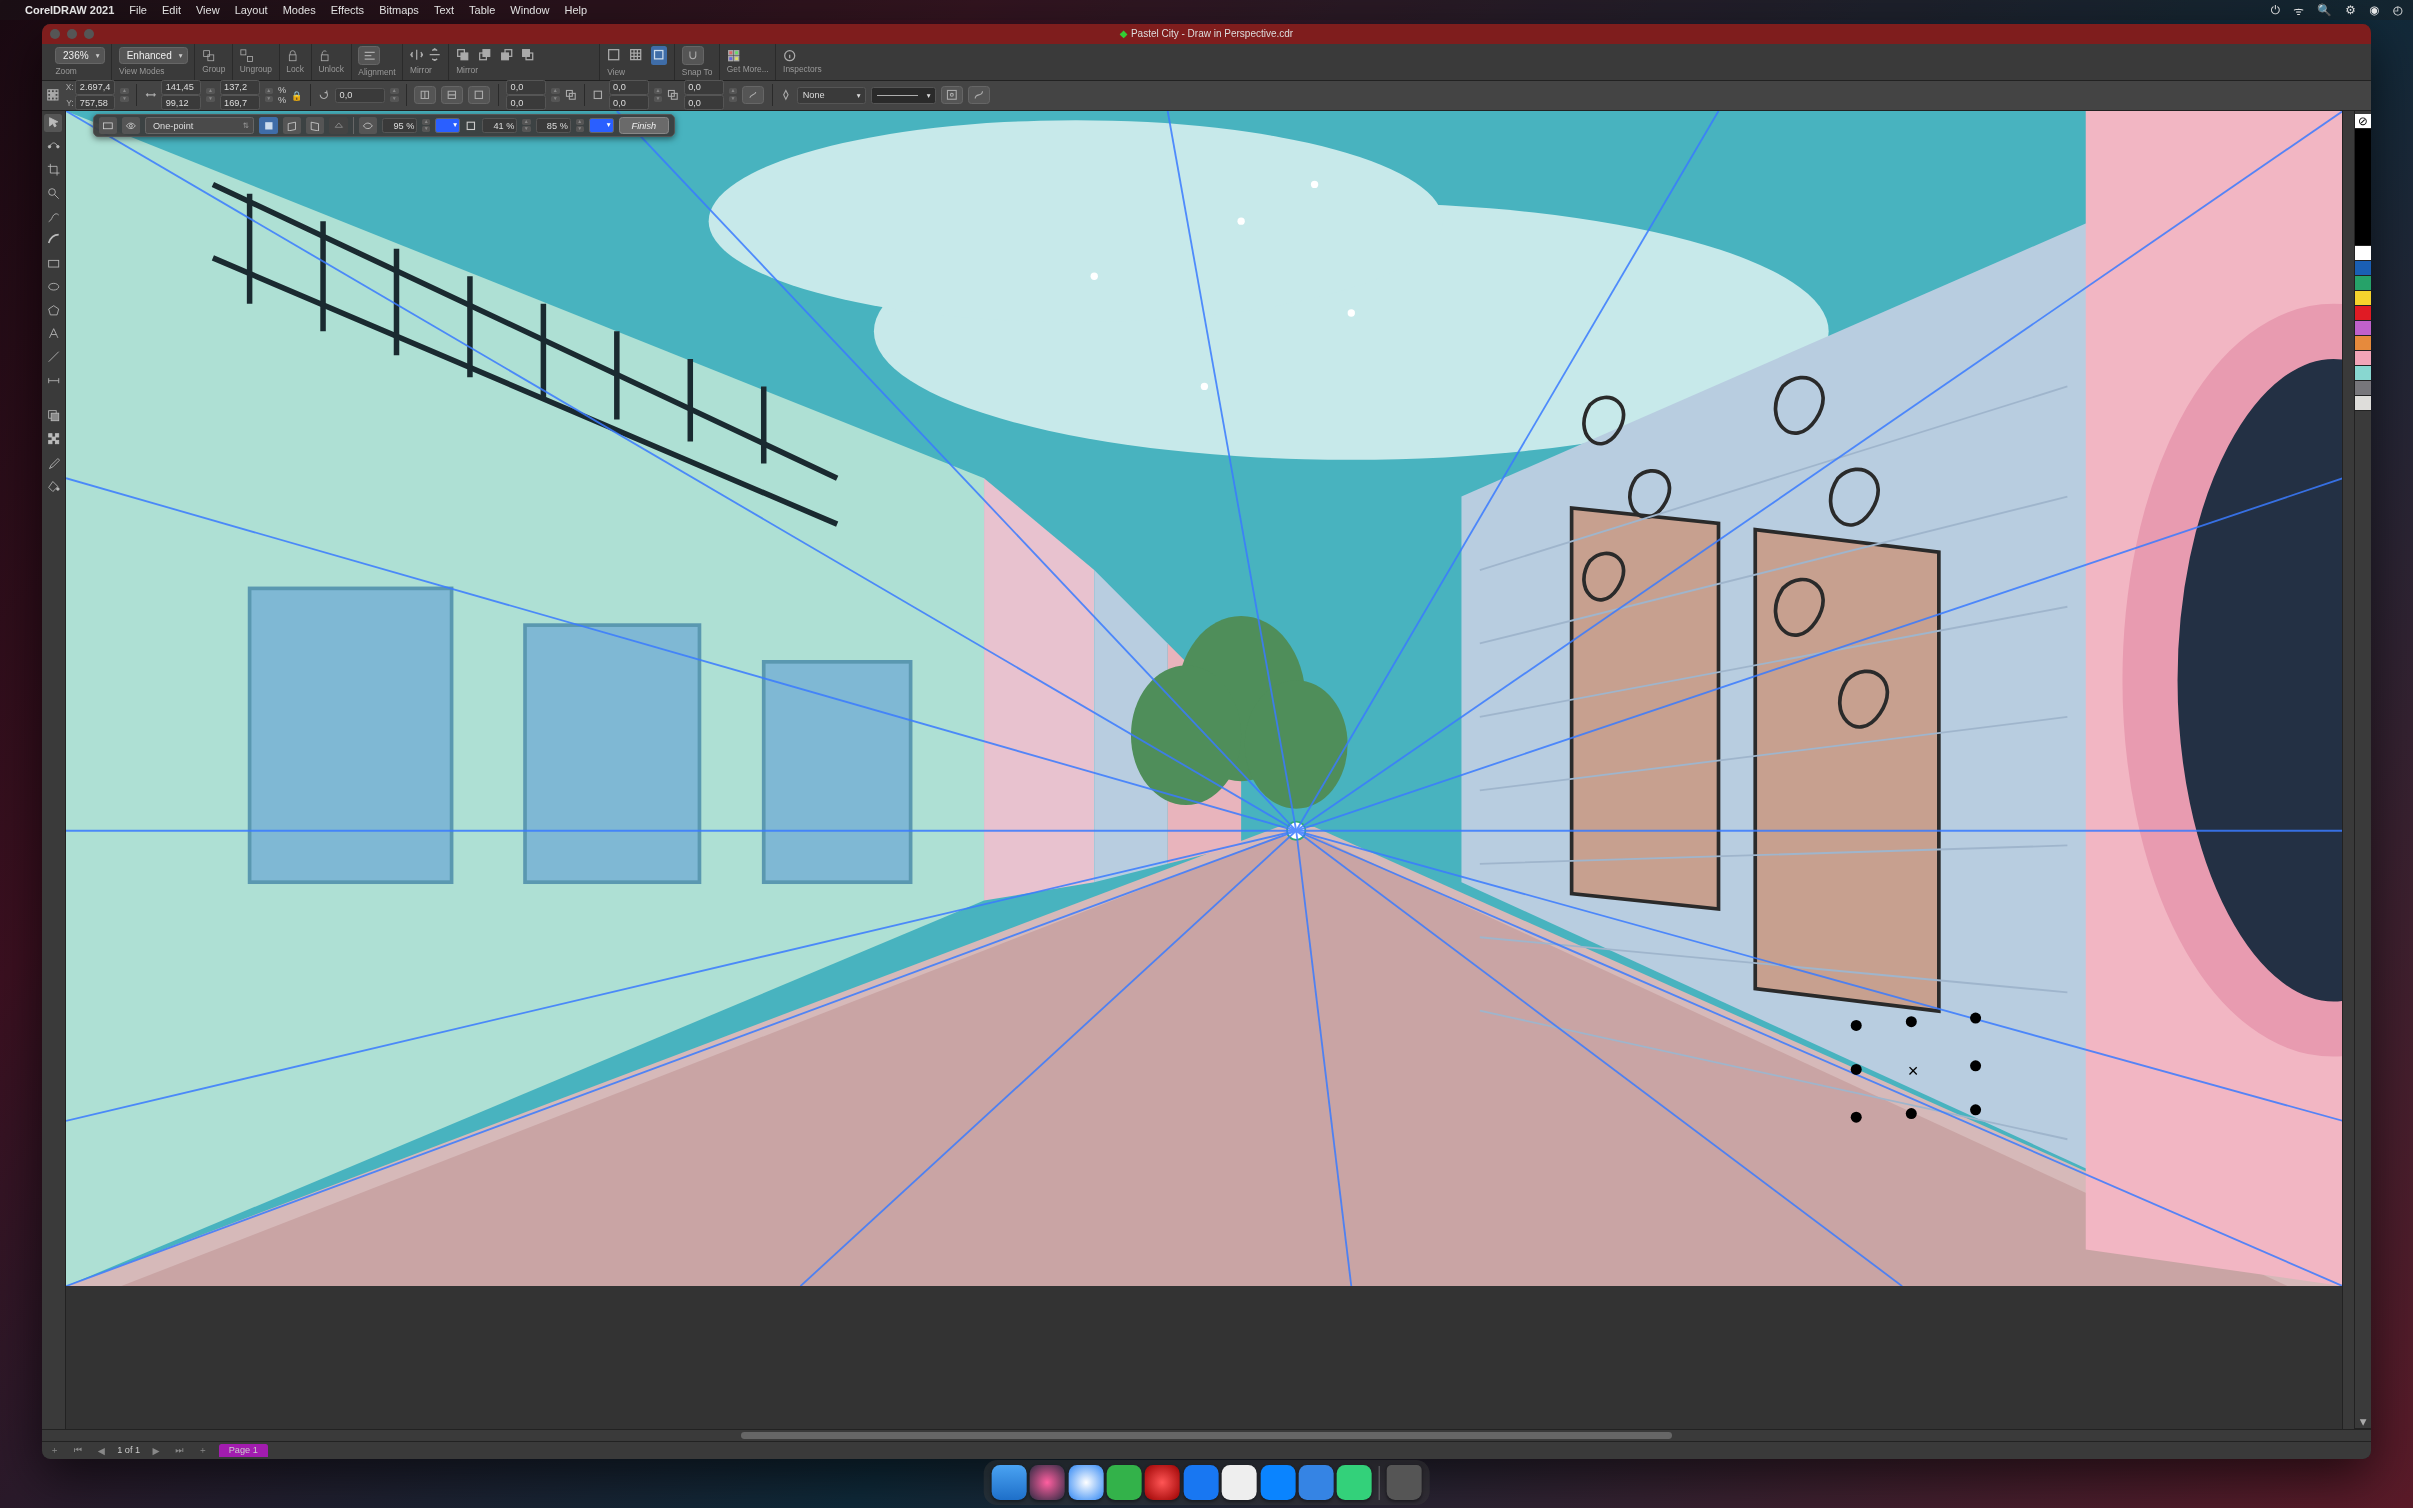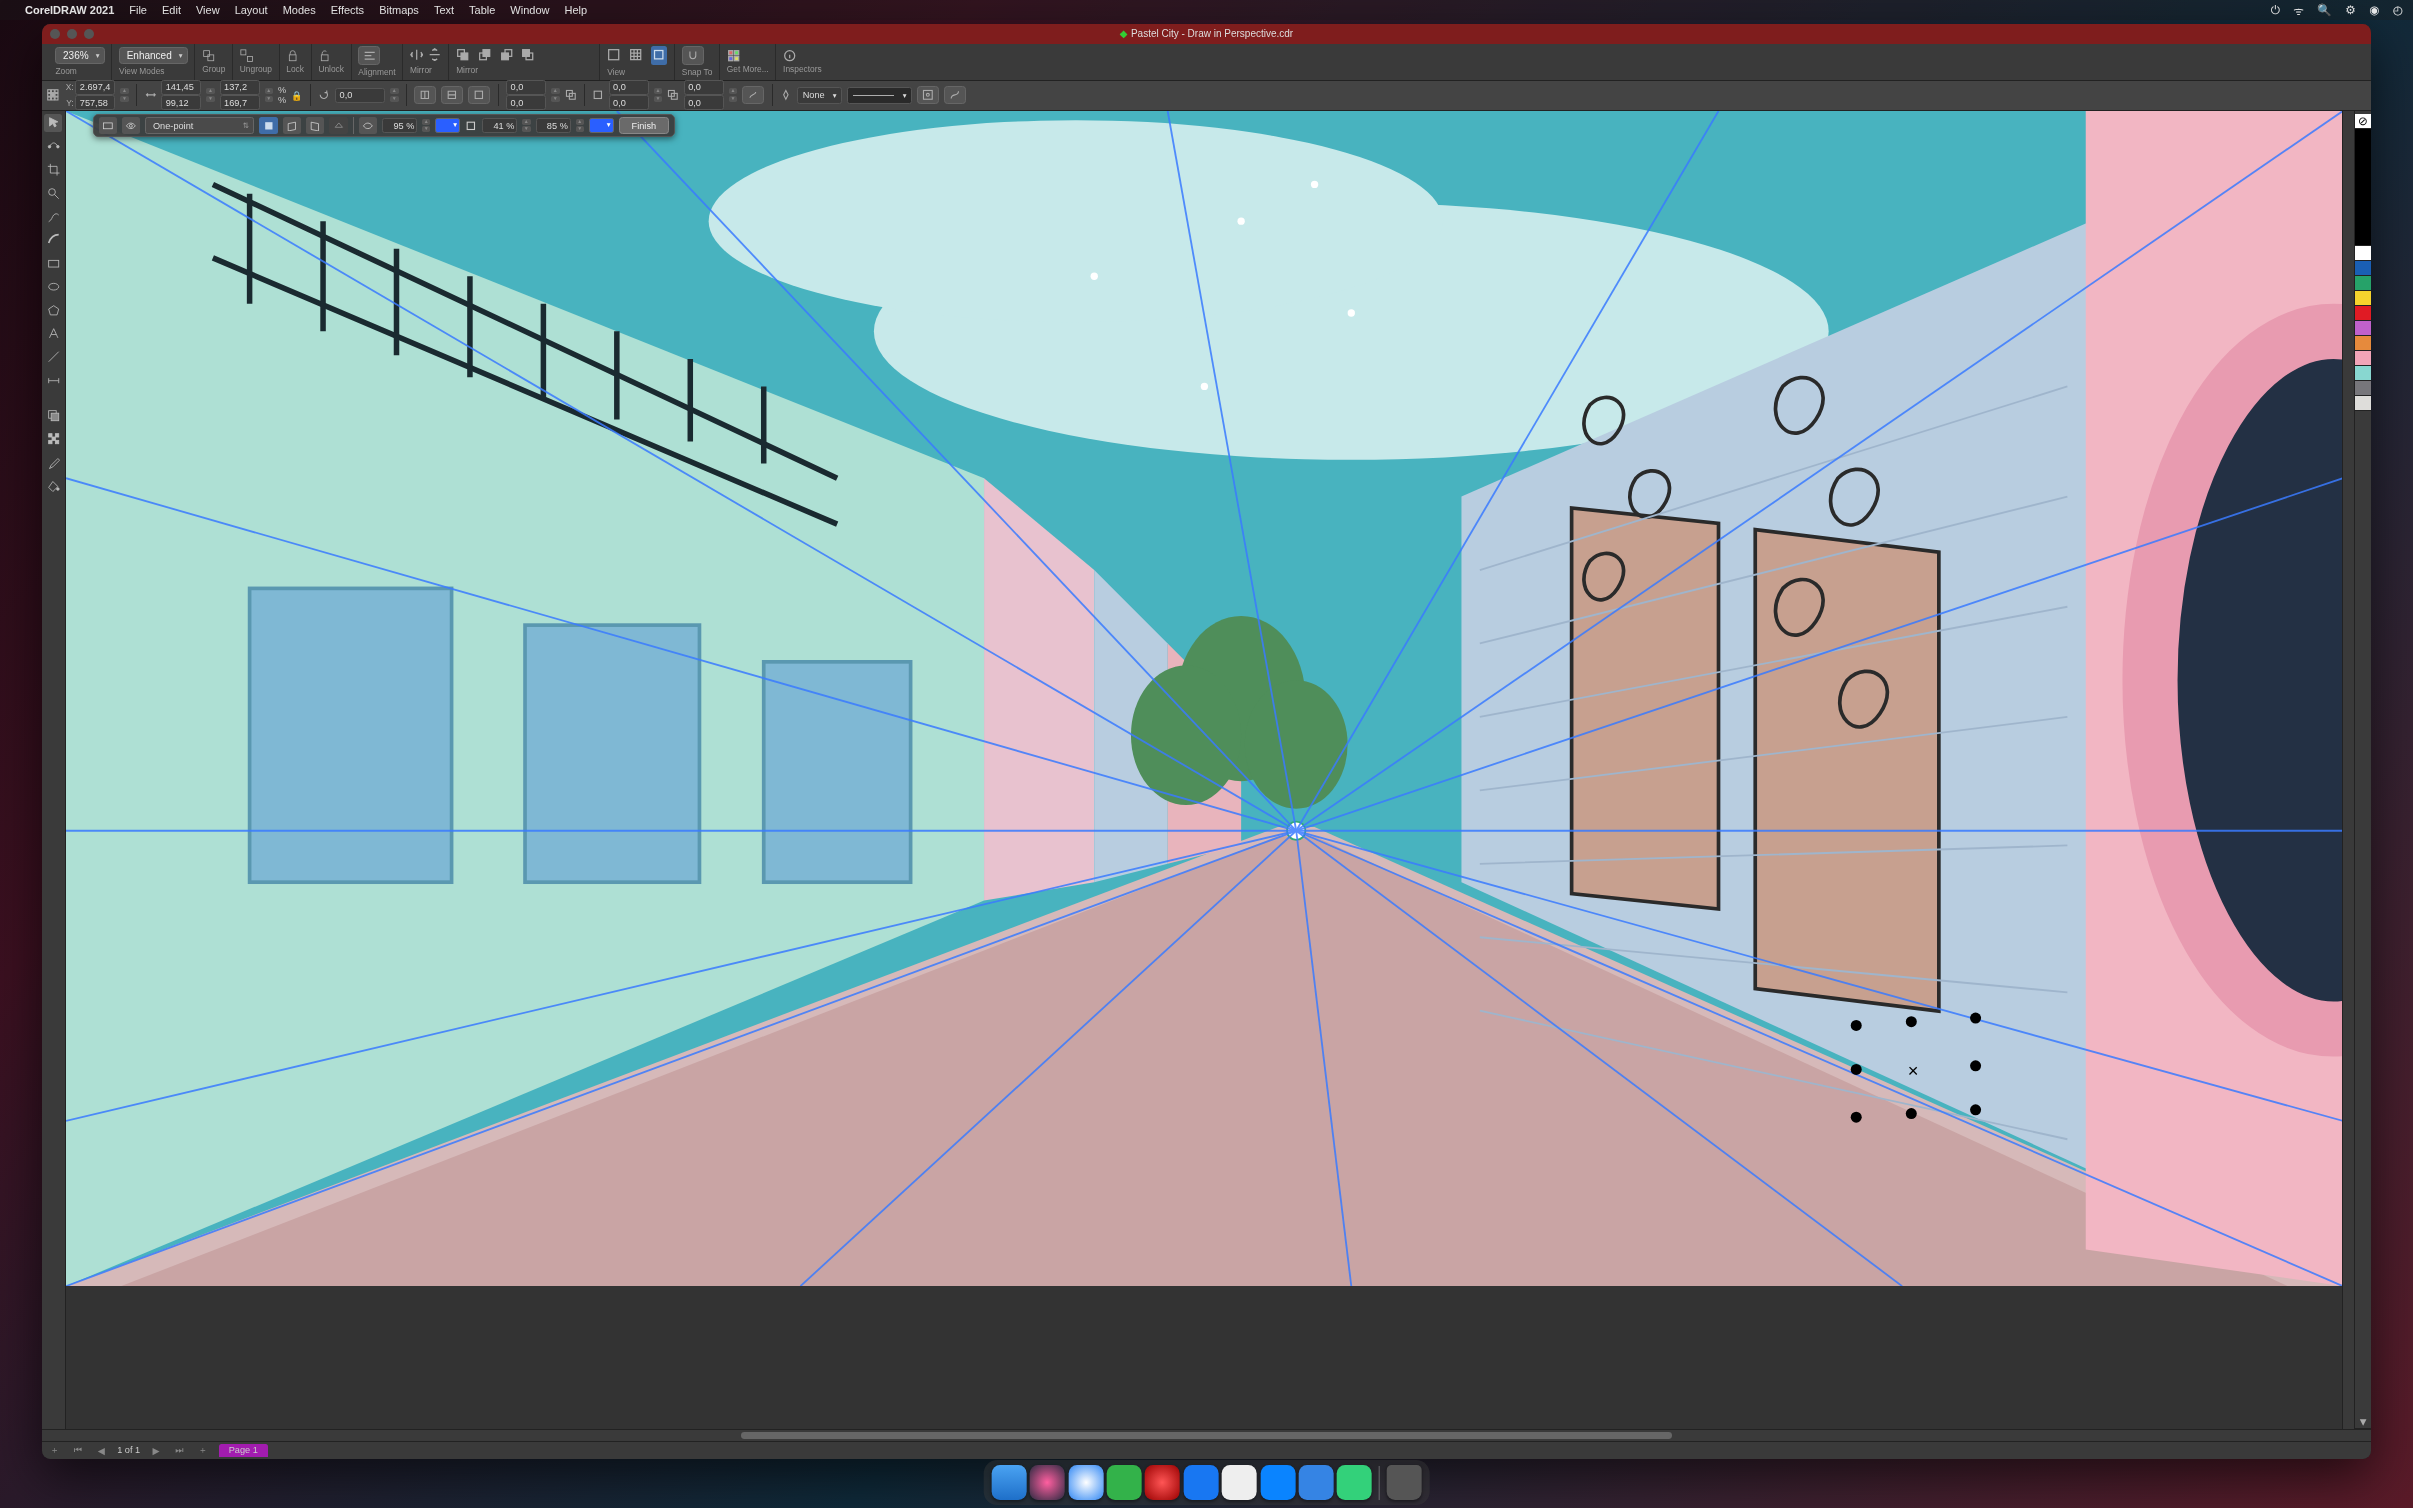--- a/index.html
+++ b/index.html
@@ -35,21 +35,21 @@
 
 .propbar { height: 30px; background: #444; border-bottom: 0.8px solid #222; display: flex; align-items: center; padding: 0 5px; gap: 5px; color: #ccc; font-size: 9.2px; }
 .field { background: #3a3a3a; border: 0.8px solid #555; border-radius: 2.5px; padding: 0.8px 3.4px; color: #ddd; font-size: 9.2px; min-width: 40px; height: 15px; display: flex; align-items: center; }
 .stack { display: flex; flex-direction: column; gap: 0.8px; }
 .spin { width: 8.4px; display: flex; flex-direction: column; font-size: 5px; color: #888; }
 .spin span { line-height: 5.9px; text-align: center; background: #555; margin: 0.8px 0; border-radius: 1.7px; }
 .lblxy { color: #aaa; font-size: 8.4px; width: 10px; text-align: right; }
 .mini-ic { width: 11.7px; height: 11.7px; stroke: #aaa; fill: none; stroke-width: 1.5; }
 .tog-btn { background: #555; border: 0.8px solid #666; border-radius: 3.4px; width: 22px; height: 18.4px; display: flex; align-items: center; justify-content: center; }
 .sep { width: 0.8px; height: 22px; background: #2a2a2a; margin: 0 2.5px; }
-.wide-combo { background: #3a3a3a; border: 0.8px solid #555; border-radius: 2.5px; padding: 1.7px 17px 1.7px 5px; color: #ddd; font-size: 9.2px; height: 17px; display: flex; align-items: center; position: relative; width: 45px; }
+.wide-combo { background: #3a3a3a; border: 0.8px solid #555; border-radius: 2.5px; padding: 1.7px 17px 1.7px 5px; color: #ddd; font-size: 9.2px; height: 17px; display: flex; align-items: center; position: relative; width: 69px; }
 .wide-combo::after { content: "▾"; position: absolute; right: 4.2px; font-size: 7.5px; }
 
 
 .body { flex: 1; display: flex; overflow: hidden; position: relative; }
 .left-tools { width: 23.5px; background: #3a3a3a; border-right: 0.8px solid #222; display: flex; flex-direction: column; padding: 3.4px 0; gap: 5px; align-items: center; }
 .left-tools .t { width: 18.4px; height: 18.4px; display: flex; align-items: center; justify-content: center; border-radius: 2.5px; }
 .left-tools .t.active { background: #555; }
 .left-tools svg { width: 13.4px; height: 13.4px; fill: #bbb; stroke: #bbb; }
 
 .canvas-area { flex: 1; background: #333; position: relative; overflow: hidden; }
@@ -57,21 +57,21 @@
 
 
 .persp-bar { position: absolute; top: 3.4px; left: 27px; height: 23.5px; background: rgba(60,60,60,.95); border: 0.8px solid #555; border-radius: 5px; display: flex; align-items: center; padding: 0 5px; gap: 5px; color: #ddd; font-size: 9.2px; box-shadow: 0 1.7px 6.7px rgba(0,0,0,.5); }
 .persp-bar .pp-btn { width: 18.4px; height: 17px; background: #555; border-radius: 2.5px; display: flex; align-items: center; justify-content: center; }
 .persp-bar .pp-btn.sel { background: #3f6da8; }
 .persp-bar .pp-combo { background: #4a4a4a; border: 0.8px solid #666; border-radius: 2.5px; padding: 1.7px 15px 1.7px 6.7px; position: relative; min-width: 109px; height: 17px; display: flex; align-items: center; font-size: 9.2px; }
 .persp-bar .pp-combo::after { content: "⇅"; position: absolute; right: 4.2px; font-size: 7.5px; color: #999; }
 .persp-bar .pct-field { background: #3a3a3a; border: 0.8px solid #555; border-radius: 2.5px; padding: 0.8px 1.7px 0.8px 5px; height: 15px; display: flex; align-items: center; font-size: 9.2px; width: 35px; justify-content: flex-end; }
 .persp-bar .col-sw { width: 25px; height: 15px; border: 0.8px solid #666; border-radius: 2.5px; position: relative; }
 .persp-bar .col-sw::after { content: "▾"; position: absolute; right: 2.5px; top: 0.8px; font-size: 7.5px; color: #fff; }
-.persp-bar .finish { background: #6a6a6a; border: 0.8px solid #888; border-radius: 3.4px; padding: 2.5px 11.7px; font-size: 9.2px; color: #eee; }
+.persp-bar .finish { background: #6a6a6a; border: 0.8px solid #888; border-radius: 3.4px; padding: 2.5px 11.7px; font-size: 9.2px; color: #eee; font-style: italic; }
 
 .right-palette { width: 17px; background: #3a3a3a; border-left: 0.8px solid #222; display: flex; flex-direction: column; padding-top: 3.4px; }
 .right-palette .sw { height: 15px; border-bottom: 0.8px solid #222; }
 .scroll-v { width: 11.7px; background: #3a3a3a; border-left: 0.8px solid #222; }
 
 
 .pagebar { height: 18.4px; background: #3a3a3a; border-top: 0.8px solid #222; display: flex; align-items: center; padding: 0 5px; color: #ccc; font-size: 9.2px; gap: 8.4px; }
 .pagebar .nav-btn { width: 15px; text-align: center; color: #888; }
 .pagebar .page-tab { background: #a21caf; padding: 1.7px 10px; border-radius: 2.5px 2.5px 0 0; }
 .scroll-h { height: 11.7px; background: #3a3a3a; border-top: 0.8px solid #222; position: relative; }

